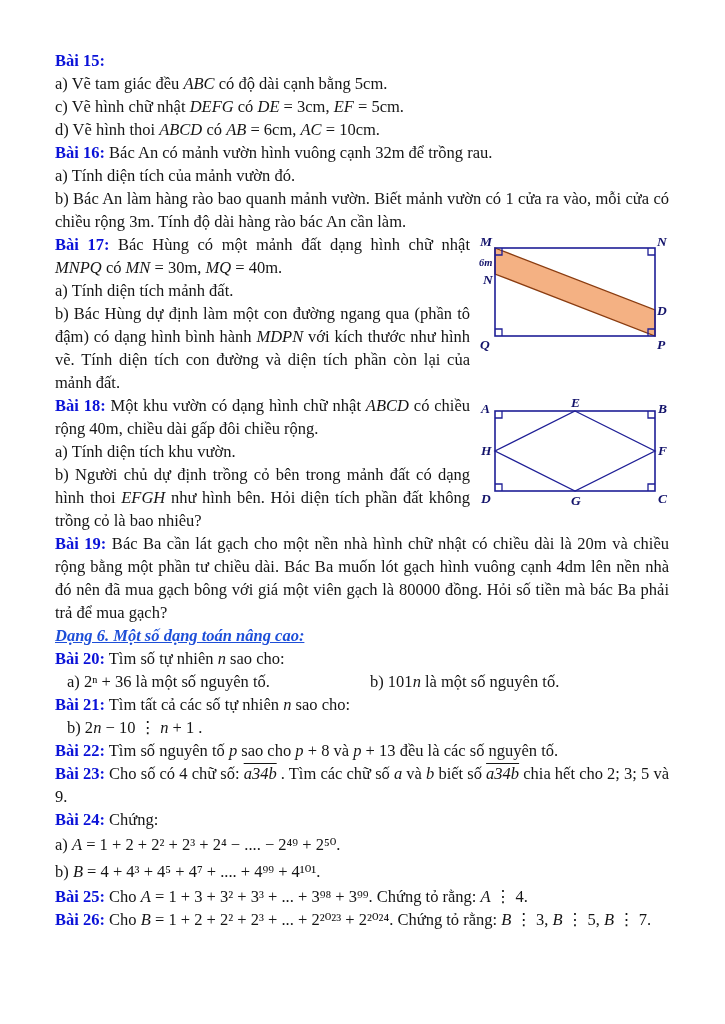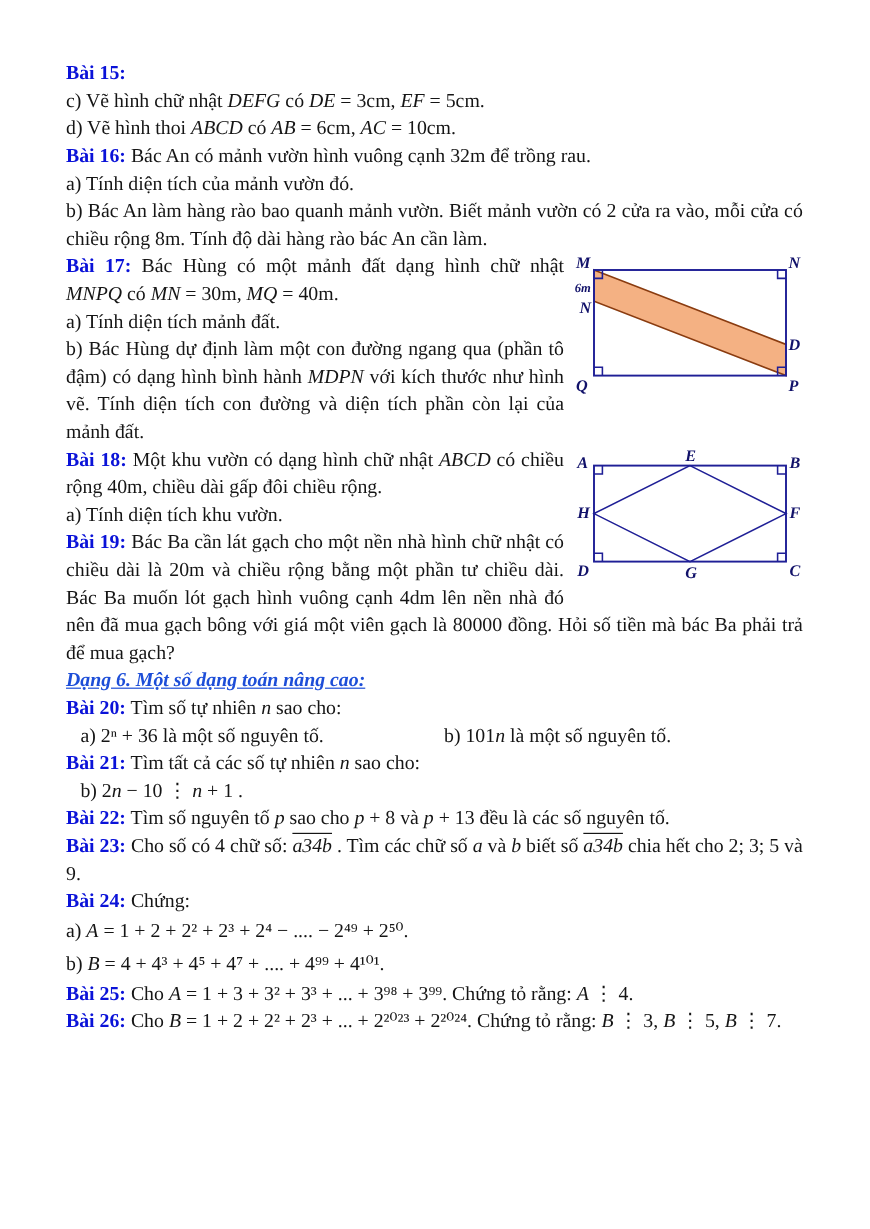--- a/index.html
+++ b/index.html
@@ -32,26 +32,27 @@
   .outline { fill: none; stroke: #1f1f96; stroke-width: 1.6; }
   .thin { fill: none; stroke: #1f1f96; stroke-width: 1.3; }
   .band { fill: #f4b183; stroke: #8a3c10; stroke-width: 1.3; }
 </style>
 </head>
 <body>
 
 <div class="page">
 
   <p><span class="lbl">Bài 15:</span></p>
+  <p><span>a) Vẽ tam giác đều </span><span class="i">ABC</span><span> có độ dài cạnh bằng 5cm.</span></p>
   <p><span>c) Vẽ hình chữ nhật </span><span class="i">DEFG</span><span> có </span><span class="i">DE</span><span> = 3cm, </span><span class="i">EF</span><span> = 5cm.</span></p>
   <p><span>d) Vẽ hình thoi </span><span class="i">ABCD</span><span> có </span><span class="i">AB</span><span> = 6cm, </span><span class="i">AC</span><span> = 10cm.</span></p>
 
   <p><span class="lbl">Bài 16:</span><span> Bác An có mảnh vườn hình vuông cạnh 32m để trồng rau.</span></p>
   <p><span>a) Tính diện tích của mảnh vườn đó.</span></p>
-  <p><span>b) Bác An làm hàng rào bao quanh mảnh vườn. Biết mảnh vườn có 2 cửa ra vào, mỗi cửa có chiều rộng 8m. Tính độ dài hàng rào bác An cần làm.</span></p>
+  <p><span>b) Bác An làm hàng rào bao quanh mảnh vườn. Biết mảnh vườn có 1 cửa ra vào, mỗi cửa có chiều rộng 3m. Tính độ dài hàng rào bác An cần làm.</span></p>
 
   <div class="fig">
     <svg width="190" height="118" viewBox="0 0 190 118">
       <polygon class="band" points="16,12 176,74 176,100 16,38"></polygon>
       <rect class="outline" x="16" y="12" width="160" height="88"></rect>
       <path class="thin" d="M16 19 L23 19 L23 12"></path>
       <path class="thin" d="M169 12 L169 19 L176 19"></path>
       <path class="thin" d="M16 93 L23 93 L23 100"></path>
       <path class="thin" d="M169 100 L169 93 L176 93"></path>
       <text x="1" y="10">M</text>
@@ -82,20 +83,21 @@
       <text x="2" y="58">H</text>
       <text x="179" y="58">F</text>
       <text x="2" y="106">D</text>
       <text x="92" y="108">G</text>
       <text x="179" y="106">C</text>
     </svg>
   </div>
 
   <p><span class="lbl">Bài 18:</span><span> Một khu vườn có dạng hình chữ nhật </span><span class="i">ABCD</span><span> có chiều rộng 40m, chiều dài gấp đôi chiều rộng.</span></p>
   <p><span>a) Tính diện tích khu vườn.</span></p>
+  <p><span>b) Người chủ dự định trồng cỏ bên trong mảnh đất có dạng hình thoi </span><span class="i">EFGH</span><span> như hình bên. Hỏi diện tích phần đất không trồng cỏ là bao nhiêu?</span></p>
 
   <p><span class="lbl">Bài 19:</span><span> Bác Ba cần lát gạch cho một nền nhà hình chữ nhật có chiều dài là 20m và chiều rộng bằng một phần tư chiều dài. Bác Ba muốn lót gạch hình vuông cạnh 4dm lên nền nhà đó nên đã mua gạch bông với giá một viên gạch là 80000 đồng. Hỏi số tiền mà bác Ba phải trả để mua gạch?</span></p>
 
   <p><span class="red-head">Dạng 6. Một số dạng toán nâng cao:</span></p>
 
   <p><span class="lbl">Bài 20:</span><span> Tìm số tự nhiên </span><span class="i">n</span><span> sao cho:</span></p>
   <div class="opt-row">
     <p class="col-a"><span>a) 2ⁿ + 36 là một số nguyên tố.</span></p>
     <p class="col-b"><span>b) 101</span><span class="i">n</span><span> là một số nguyên tố.</span></p>
   </div>

